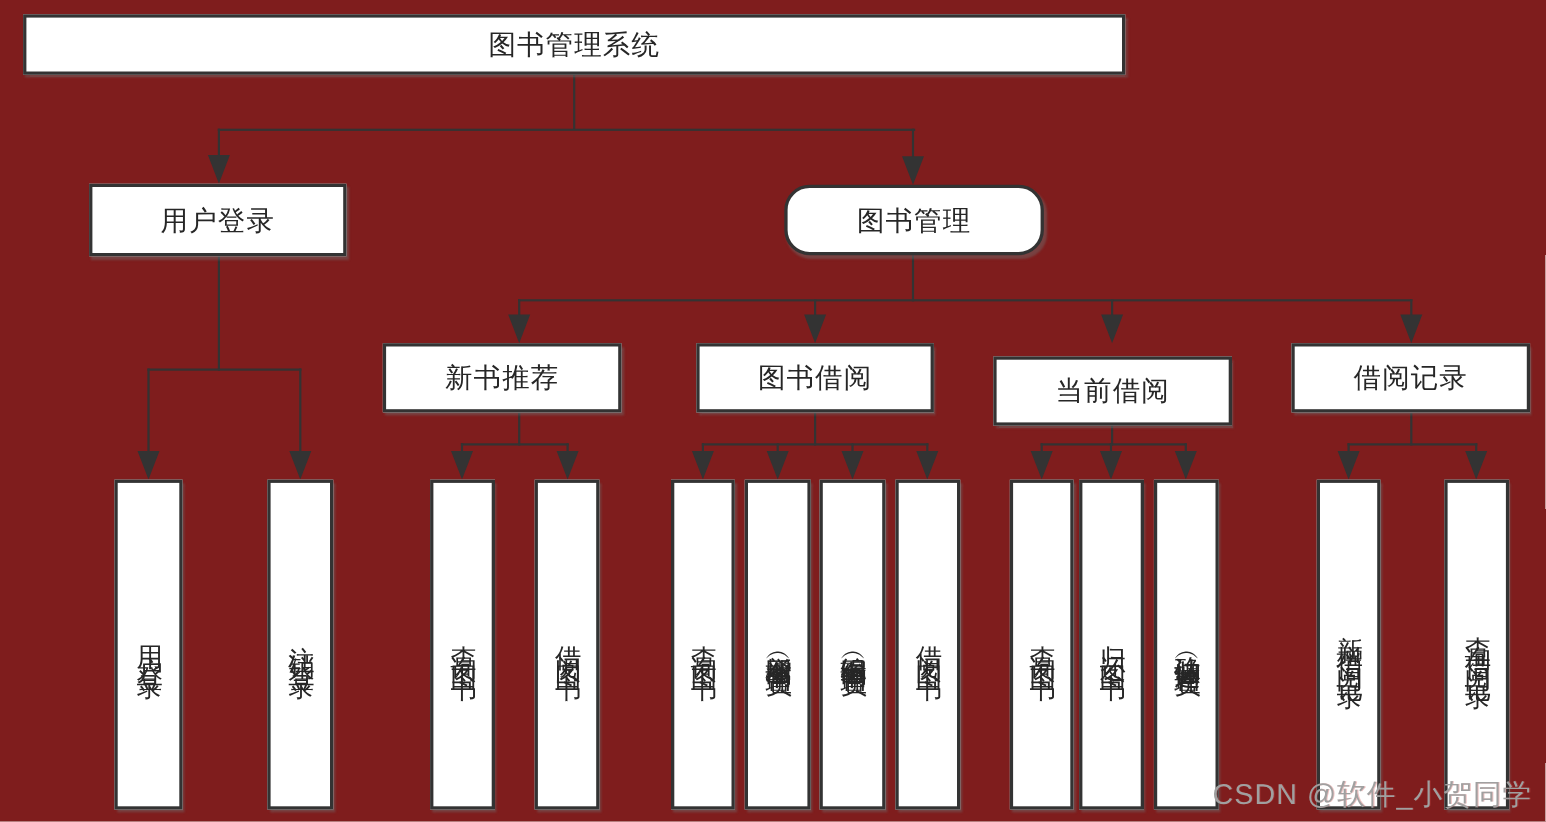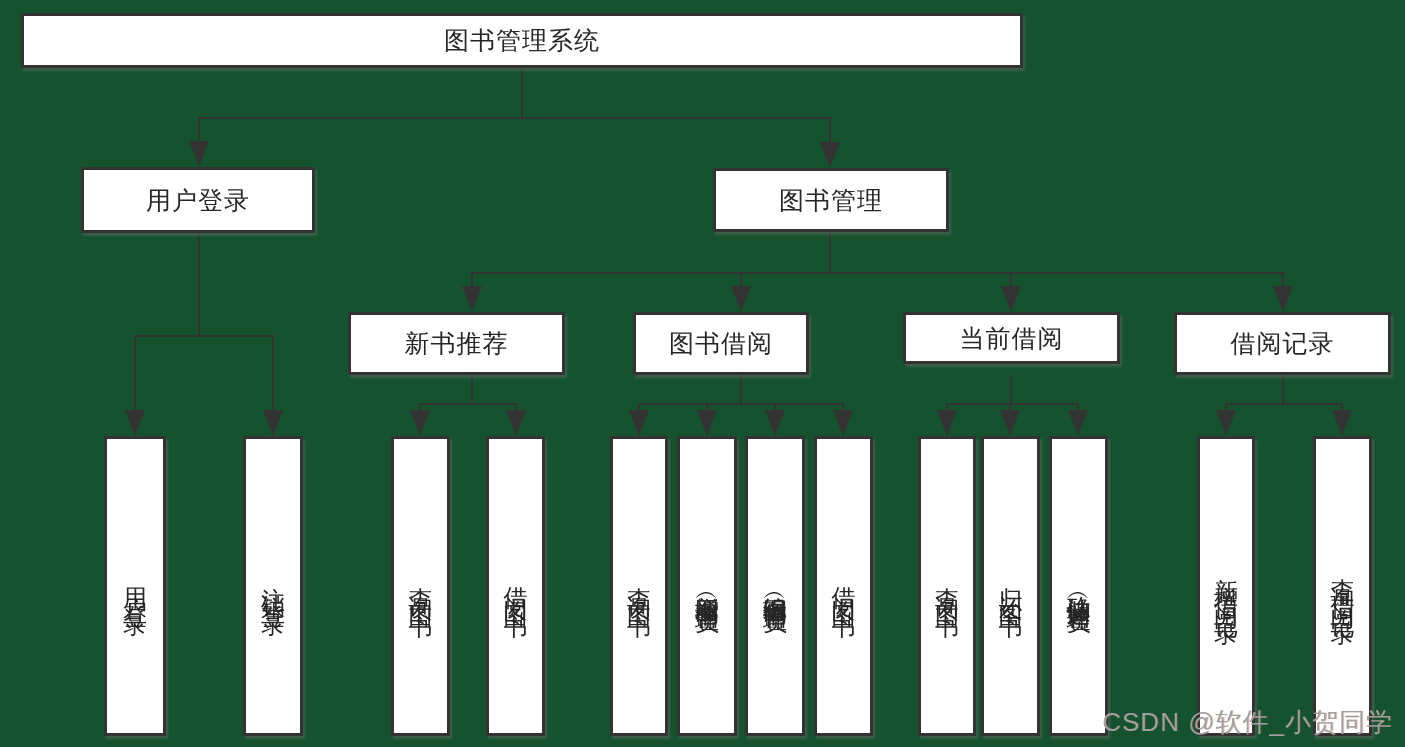--- a/index.html
+++ b/index.html
@@ -1,17 +1,17 @@
 <!DOCTYPE html>
 <html><head>
 <meta charset="utf-8">
 <style>
   html,body{margin:0;padding:0;background:#ffffff;}
   #canvas{
-    position:relative;width:1405px;height:747px;background:#14532d;overflow:hidden;
+    position:relative;width:1405px;height:747px;background:#7f1d1d;overflow:hidden;
     font-family:"Liberation Sans","DejaVu Sans",sans-serif;
   }
   .box{
     position:absolute;box-sizing:border-box;background:#ffffff;
     border:3px solid #333333;display:flex;align-items:center;justify-content:center;
     box-shadow:2px 3px 2px rgba(110,110,110,.45);
   }
   .box.h span{font-size:25px;color:#262626;letter-spacing:1px;white-space:nowrap;}
   .box.v span{
     writing-mode:vertical-rl;text-orientation:mixed;
@@ -21,24 +21,24 @@
   .vline{position:absolute;width:2px;background:#333333;}
   .hline{position:absolute;height:2px;background:#333333;}
   .arrowhead{
     position:absolute;width:0;height:0;
     border-left:10px solid transparent;border-right:10px solid transparent;
     border-top:26px solid #333333;
   }
   
   .n-root{left:21px;top:13px;width:1002px;height:55px;}
   .n-user-login{left:81px;top:167px;width:234px;height:66px;}
-  .n-book-mgmt{left:713px;top:168px;width:236px;height:64px;}
+  .n-book-mgmt{left:713px;top:168px;width:236px;height:64px;border-radius:23px;}
   .n-new-book{left:348px;top:312px;width:217px;height:63px;}
-  .n-book-borrow{left:633px;top:312px;width:176px;height:63px;}
-  .n-current-borrow{left:903px;top:312px;width:217px;height:52px;}
+  .n-book-borrow{left:633px;top:312px;width:216px;height:63px;}
+  .n-current-borrow{left:903px;top:324px;width:217px;height:63px;}
   .n-borrow-record{left:1174px;top:312px;width:217px;height:63px;}
   .n-l1{left:104px;top:436px;width:62px;height:300px;}
   .n-l2{left:243px;top:436px;width:60px;height:300px;}
   .n-l3{left:391px;top:436px;width:59px;height:300px;}
   .n-l4{left:486px;top:436px;width:59px;height:300px;}
   .n-l5{left:610px;top:436px;width:58px;height:300px;}
   .n-l6{left:677px;top:436px;width:60px;height:300px;}
   .n-l7{left:745px;top:436px;width:60px;height:300px;}
   .n-l8{left:814px;top:436px;width:59px;height:300px;}
   .n-l9{left:918px;top:436px;width:58px;height:300px;}

